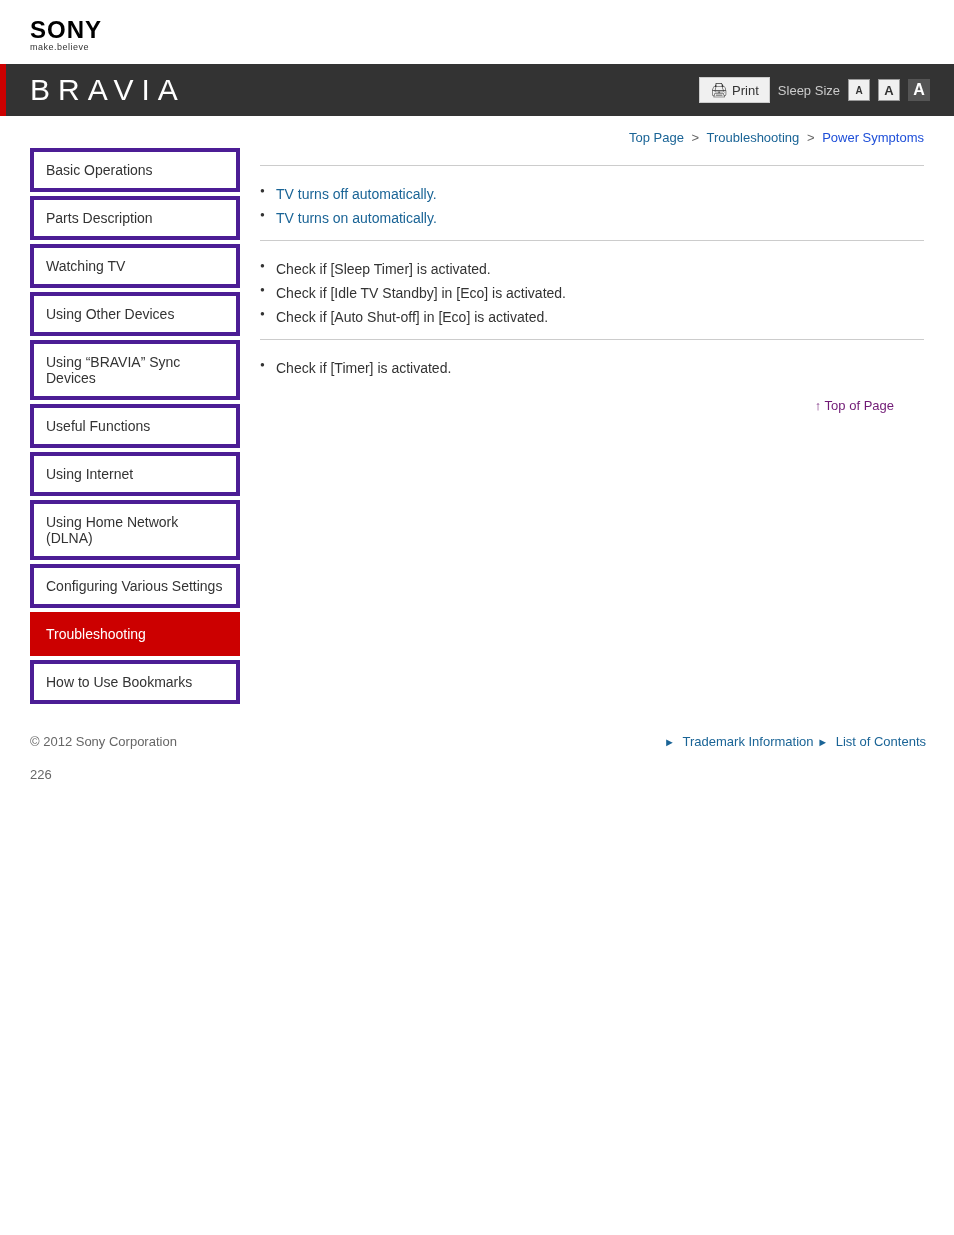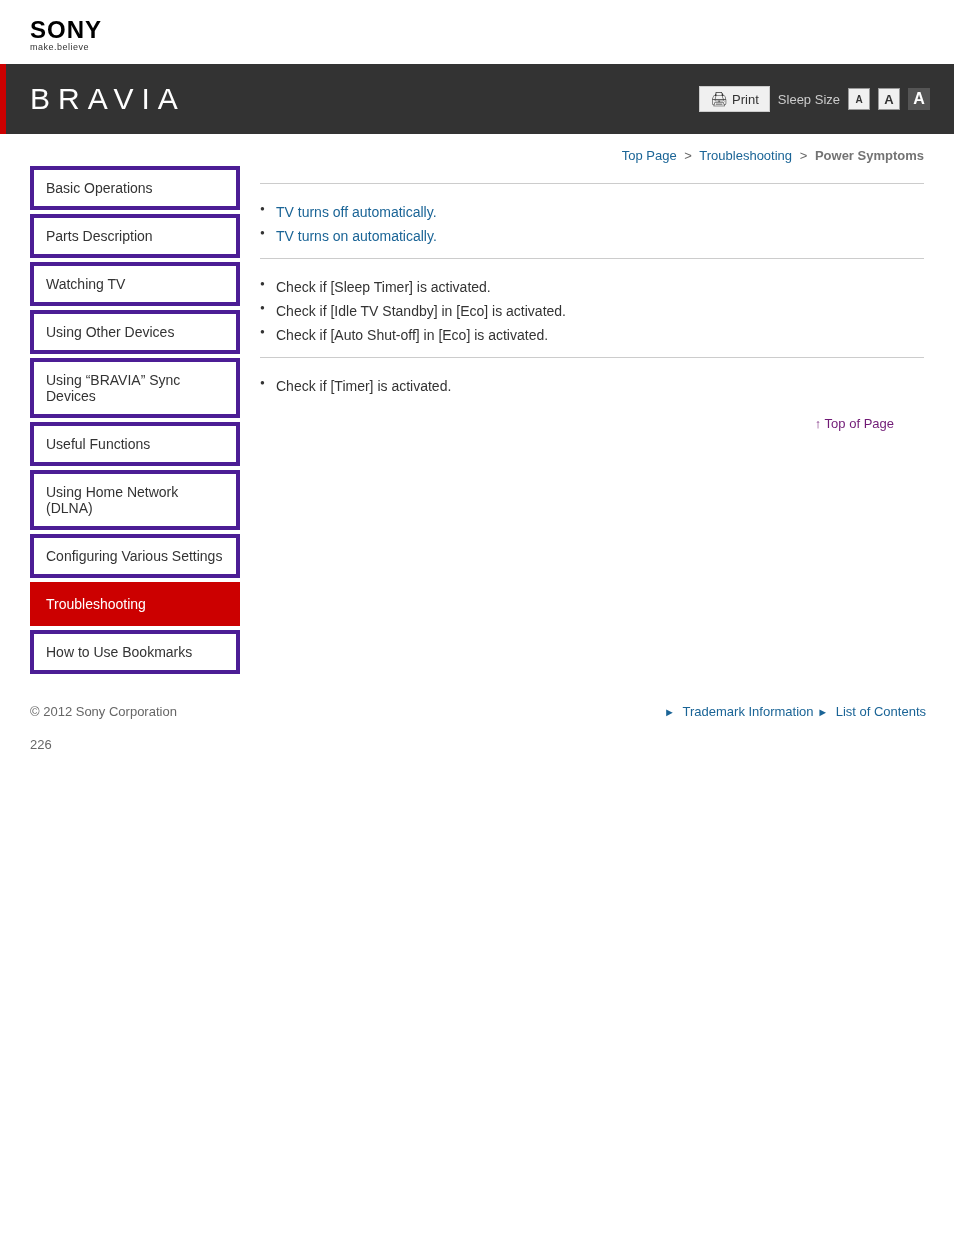--- a/index.html
+++ b/index.html
@@ -33,21 +33,21 @@
     .sony-logo .tagline {
       font-size: 9px;
       color: #333;
       letter-spacing: 0.5px;
       margin-top: 1px;
     }
 
     
     .bravia-banner {
       background: #333;
-      height: 70px;
+      height: 52px;
       display: flex;
       align-items: center;
       padding: 0 24px;
       position: relative;
     }
     .bravia-banner::before {
       content: '';
       position: absolute;
       left: 0;
       top: 0;
@@ -146,21 +146,21 @@
       padding: 14px 0 10px 0;
       font-size: 13px;
       color: #666;
       text-align: right;
     }
     .breadcrumb a {
       color: #1a6496;
       text-decoration: none;
     }
     .breadcrumb-sep { color: #666; margin: 0 4px; }
-    .breadcrumb-current { color: #737373; font-weight: bold; }
+    .breadcrumb-current { color: #1d4ed8; }
 
     
     .divider {
       border: none;
       border-top: 1px solid #ccc;
       margin: 10px 0 16px 0;
     }
 
     
     .content-section {
@@ -252,20 +252,21 @@
   <div class="sidebar">
     <div class="sidebar-section-gap"></div>
 
     <div id="sidebar-items">
         <div class="sidebar-item">Basic Operations</div>
         <div class="sidebar-item">Parts Description</div>
         <div class="sidebar-item">Watching TV</div>
         <div class="sidebar-item">Using Other Devices</div>
         <div class="sidebar-item">Using “BRAVIA” Sync Devices</div>
         <div class="sidebar-item">Useful Functions</div>
+        <div class="sidebar-item">Using Internet</div>
         <div class="sidebar-item">Using Home Network (DLNA)</div>
         <div class="sidebar-item">Configuring Various Settings</div>
         <div class="sidebar-item active">Troubleshooting</div>
         <div class="sidebar-item">How to Use Bookmarks</div>
       </div>
   </div>
 
   <div class="content">
 
     <div class="breadcrumb">

